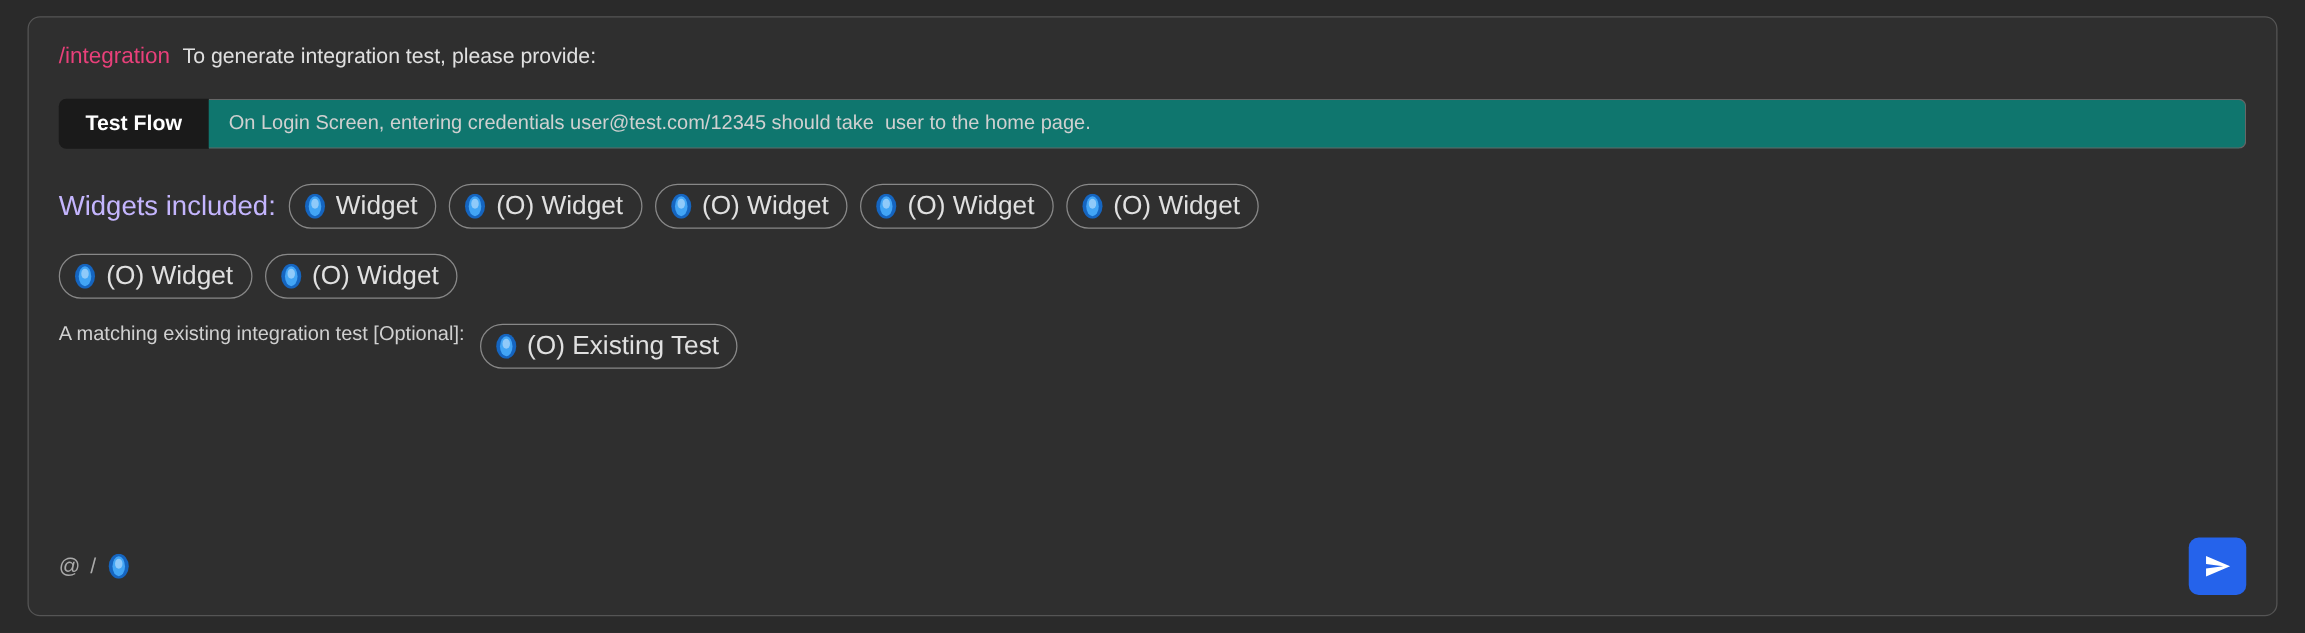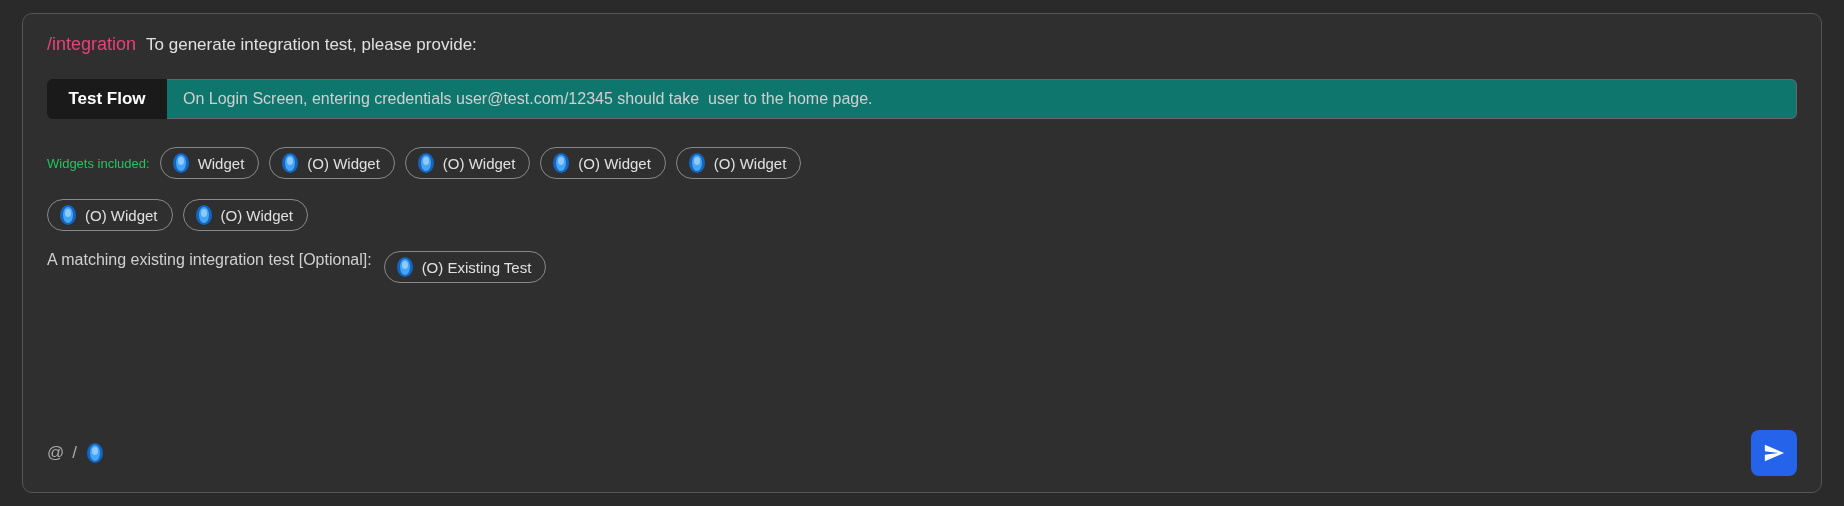--- a/index.html
+++ b/index.html
@@ -92,36 +92,36 @@
     
     .widgets-section {
       display: flex;
       flex-wrap: wrap;
       align-items: center;
       gap: 10px;
       margin-bottom: 20px;
     }
 
     .widgets-label {
-      color: #22c55e;
-      font-size: 13px;
+      color: #c4b5fd;
+      font-size: 22px;
       font-weight: 400;
       white-space: nowrap;
     }
 
     .widget-chip {
       display: inline-flex;
       align-items: center;
       gap: 7px;
       background: transparent;
       border: 1.5px solid #888;
       border-radius: 20px;
       padding: 5px 14px 5px 10px;
       color: #e0e0e0;
-      font-size: 15px;
+      font-size: 21px;
       cursor: pointer;
     }
 
     .widget-chip .chip-icon {
       width: 20px;
       height: 20px;
       flex-shrink: 0;
     }
 
     

